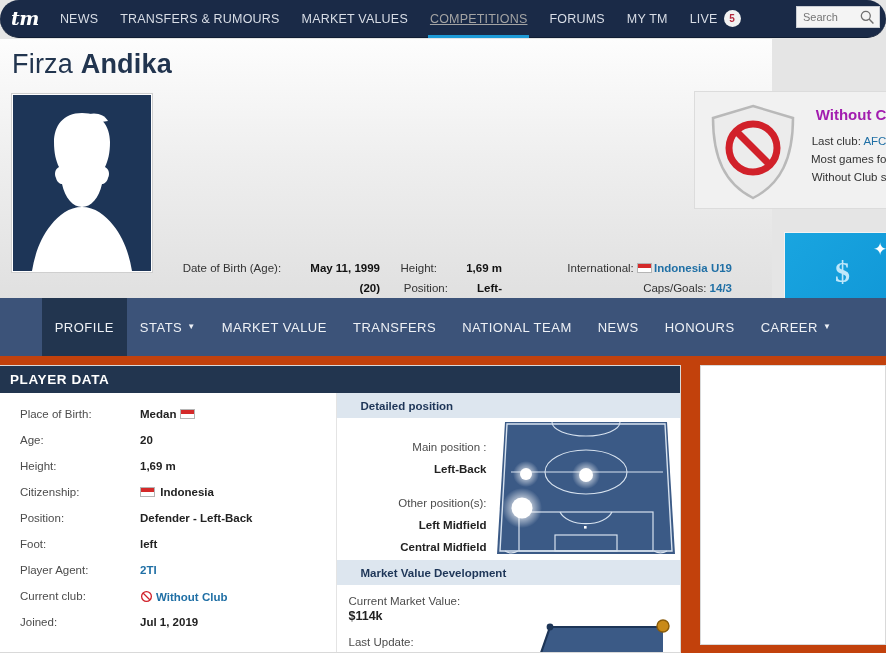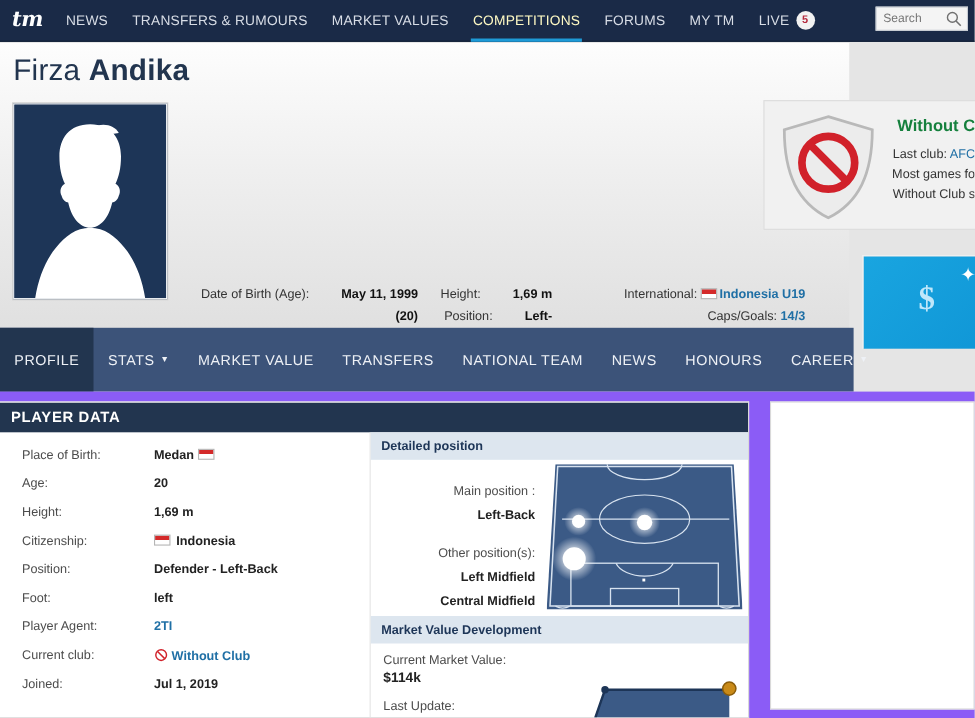--- a/index.html
+++ b/index.html
@@ -12,20 +12,21 @@
     color: #1a1a1a;
   }
 
   
   .topnav {
     position: absolute; top: 0; left: 0;
     width: 886px; height: 38px;
     background: #1a2a47;
     display: flex; align-items: center;
     border-bottom: 1px solid #101d33;
+    border-radius: 19px;
   }
   .tm-logo {
     font-family: "DejaVu Serif", serif;
     font-weight: bold; font-style: italic;
     font-size: 19px; color: #ffffff;
     letter-spacing: -0.5px;
     padding: 0 10px 0 11px;
     line-height: 1;
   }
   .navlist { display: flex; align-items: center; height: 38px; }
@@ -33,21 +34,21 @@
     position: relative;
     color: #d8dde6;
     font-size: 12.5px;
     letter-spacing: 0.2px;
     padding: 0 11px;
     height: 38px;
     display: flex; align-items: center;
     cursor: pointer;
     white-space: nowrap;
   }
-  .navitem.active { color: #fef9c3; }
+  .navitem.active { color: #a3a3a3; text-decoration: underline; }
   .navitem.active::after {
     content: "";
     position: absolute; left: 9px; right: 9px; bottom: 0;
     height: 3px; background: #1e9ad6;
   }
   .live-badge {
     display: inline-flex; align-items: center; justify-content: center;
     width: 17px; height: 17px;
     border-radius: 50%;
     background: #f2f2f2; color: #b4293d;
@@ -120,21 +121,21 @@
   
   .clubbox {
     position: absolute; left: 694px; top: 52px;
     width: 230px; height: 118px;
     background: #f1f1f1;
     border: 1px solid #dcdcdc;
     display: flex;
     padding: 8px 6px;
   }
   .clubbox-title {
-    font-size: 15px; font-weight: bold; color: #15803d;
+    font-size: 15px; font-weight: bold; color: #a21caf;
     margin-bottom: 9px;
     white-space: nowrap;
   }
   .clubbox-line {
     font-size: 11.5px; color: #333; line-height: 18px;
     white-space: nowrap;
   }
   .crest { width: 104px; height: 104px; flex: 0 0 104px; }
 
   
@@ -153,42 +154,42 @@
     font-family: "Liberation Serif", serif;
   }
   .promo-spark {
     position: absolute; left: 88px; top: 6px;
     font-size: 17px; color: #ffffff;
   }
 
   
   .tabbar {
     position: absolute; top: 298px; left: 0;
-    width: 776px; height: 58px;
+    width: 886px; height: 58px;
     background: #3c5379;
-    display: flex; align-items: center;
+    display: flex; align-items: center; justify-content: center;
   }
   .tab {
     height: 58px;
     display: flex; align-items: center;
     padding: 0 13px;
     color: #eef1f6;
     font-size: 13px;
     letter-spacing: .5px;
     cursor: pointer;
     white-space: nowrap;
   }
   .tab.active { background: #22354f; }
   .caret { margin-left: 5px; font-size: 8px; line-height: 1; }
 
   
   .content {
     position: absolute; top: 356px; left: 0;
     width: 886px; height: 297px;
-    background: #8b5cf6;
+    background: #c2410c;
   }
   .maincol {
     position: absolute; left: 0; top: 9px;
     width: 681px; height: 288px;
     background: #ffffff;
     border: 1px solid #d9d9d9;
     border-left: 0;
     overflow: hidden;
   }
   .panel-head {
@@ -217,21 +218,21 @@
   .dvalue { font-weight: bold; color: #222; }
   .dvalue.link { color: #1f6fa5; font-weight: bold; }
 
   .rightcol { width: 345px; border-left: 1px solid #e4e4e4; }
   .sub-head {
     height: 25px;
     background: #dde6ef;
     color: #1d3557;
     font-size: 11.5px; font-weight: bold;
     display: flex; align-items: center;
-    padding-left: 10px;
+    padding-left: 24px;
   }
   .posrow { display: flex; height: 142px; }
   .postext {
     width: 160px;
     text-align: right;
     padding: 18px 10px 16px 0;
     font-size: 11.5px; color: #4c4c4c;
     line-height: 22px;
   }
   .postext b { color: #222; }

